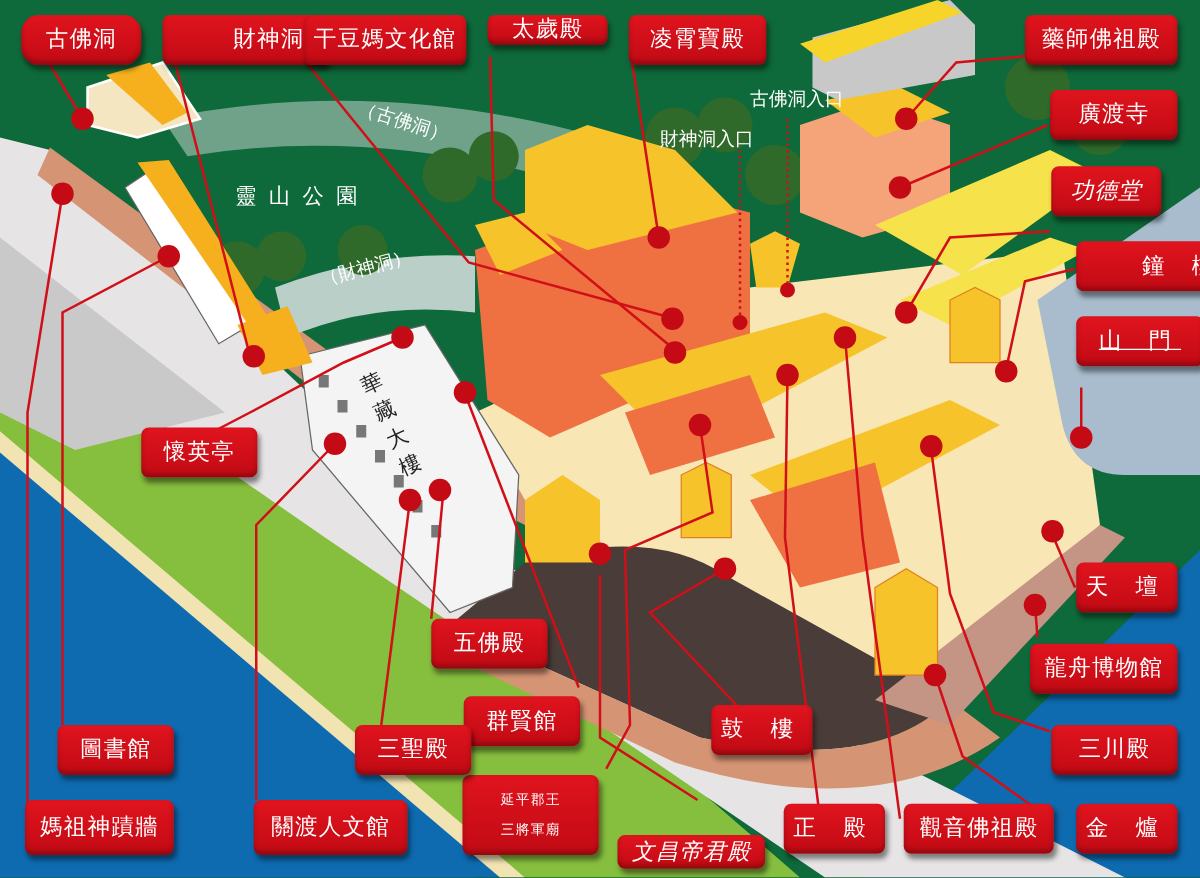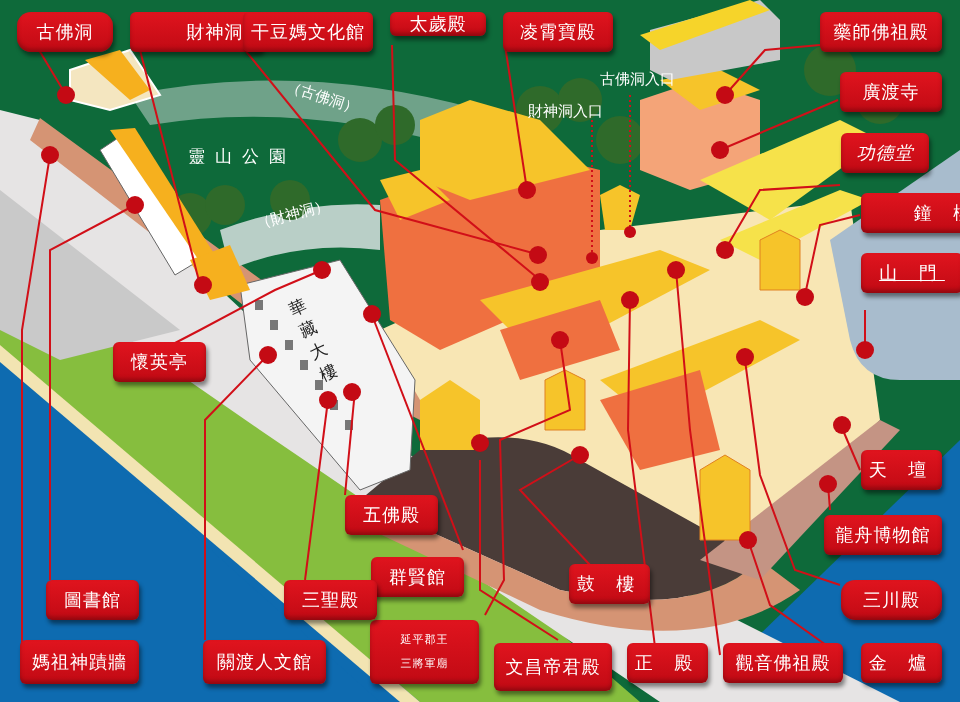--- a/index.html
+++ b/index.html
@@ -186,25 +186,25 @@
 <div class="label" style="left:390px;top:12px;width:96px;height:24px;">太歲殿</div>
 <div class="label" style="left:503px;top:12px;width:110px;height:40px;">凌霄寶殿</div>
 <div class="label" style="left:820px;top:12px;width:122px;height:40px;">藥師佛祖殿</div>
 <div class="label" style="left:840px;top:72px;width:102px;height:40px;">廣渡寺</div>
 <div class="label" style="left:841px;top:133px;width:88px;height:40px;font-style:italic;">功德堂</div>
 <div class="label wide" style="left:861px;top:193px;width:81px;height:40px;padding-left:45px;">鐘 樓</div>
 <div class="label wide" style="left:861px;top:253px;width:102px;height:40px;text-decoration:underline;">山 門</div>
 <div class="label" style="left:113px;top:342px;width:93px;height:40px;">懷英亭</div>
 <div class="label wide" style="left:861px;top:450px;width:81px;height:40px;">天 壇</div>
 <div class="label" style="left:824px;top:515px;width:118px;height:40px;">龍舟博物館</div>
-<div class="label" style="left:841px;top:580px;width:101px;height:40px;border-radius:14px;">三川殿</div>
+<div class="label" style="left:841px;top:580px;width:101px;height:40px;">三川殿</div>
 <div class="label wide" style="left:861px;top:643px;width:81px;height:40px;">金 爐</div>
 <div class="label" style="left:723px;top:643px;width:120px;height:40px;">觀音佛祖殿</div>
 <div class="label wide" style="left:627px;top:643px;width:81px;height:40px;">正 殿</div>
-<div class="label" style="left:494px;top:643px;width:118px;height:48px;">文昌帝君殿</div>
+<div class="label" style="left:494px;top:668px;width:118px;height:27px;font-style:italic;">文昌帝君殿</div>
 <div class="label" style="left:370px;top:620px;width:109px;height:64px;font-size:11px;">延平郡王
 三將軍廟</div>
 <div class="label wide" style="left:569px;top:564px;width:81px;height:40px;">鼓 樓</div>
 <div class="label" style="left:371px;top:557px;width:93px;height:40px;">群賢館</div>
 <div class="label" style="left:345px;top:495px;width:93px;height:40px;">五佛殿</div>
 <div class="label" style="left:236px;top:580px;width:93px;height:40px;margin-left:48px;">三聖殿</div>
 <div class="label" style="left:46px;top:580px;width:93px;height:40px;">圖書館</div>
 <div class="label" style="left:20px;top:640px;width:119px;height:44px;">媽祖神蹟牆</div>
 <div class="label" style="left:203px;top:640px;width:123px;height:44px;">關渡人文館</div>
 

